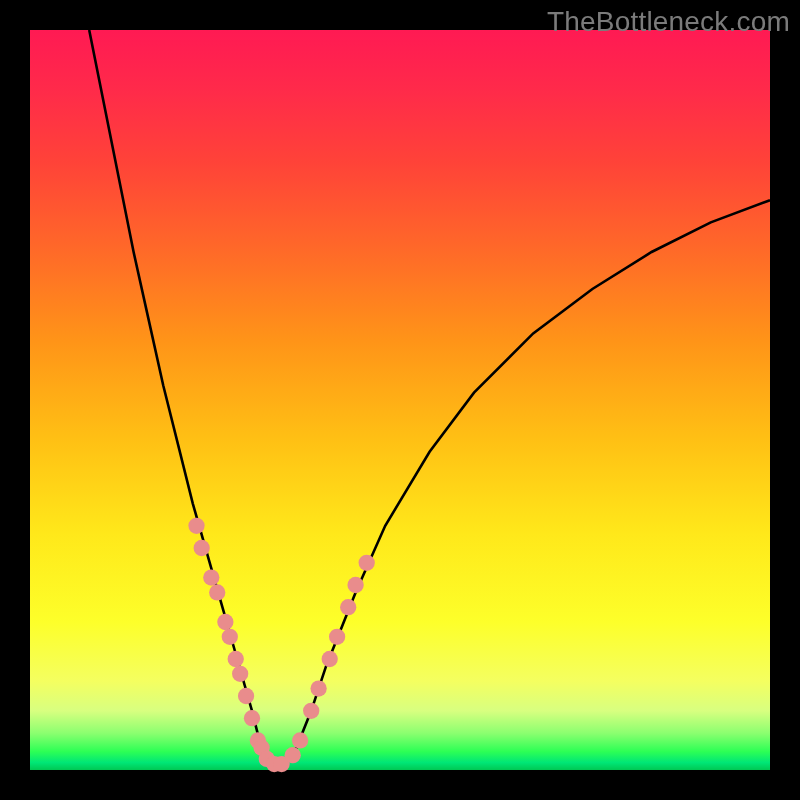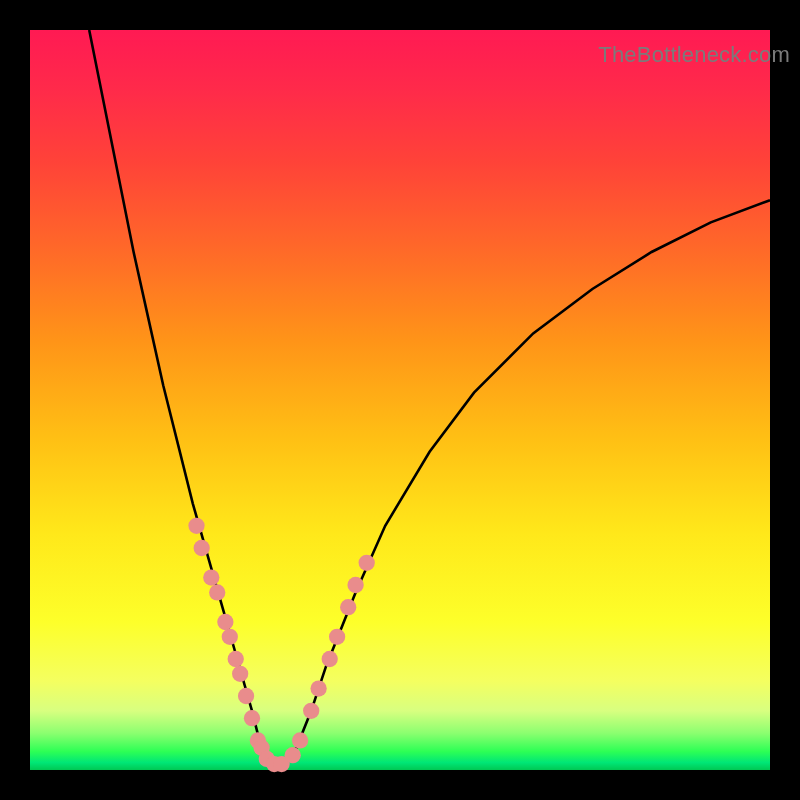--- a/index.html
+++ b/index.html
@@ -42,26 +42,25 @@
       #2dff55 97.5%,
       #00e676 99%,
       #00c853 100%
     );
   }
   .watermark {
     position: absolute;
     top: 6px;
     right: 10px;
     color: #7b7b7b;
-    font-size: 22px;
+    font-size: 28px;
     font-weight: 500;
     letter-spacing: 0.2px;
     user-select: none;
     z-index: 5;
-    margin-top: 36px;
   }
   svg.curve {
     position: absolute;
     left: 0;
     top: 0;
     width: 740px;
     height: 740px;
     overflow: visible;
   }
 </style>

